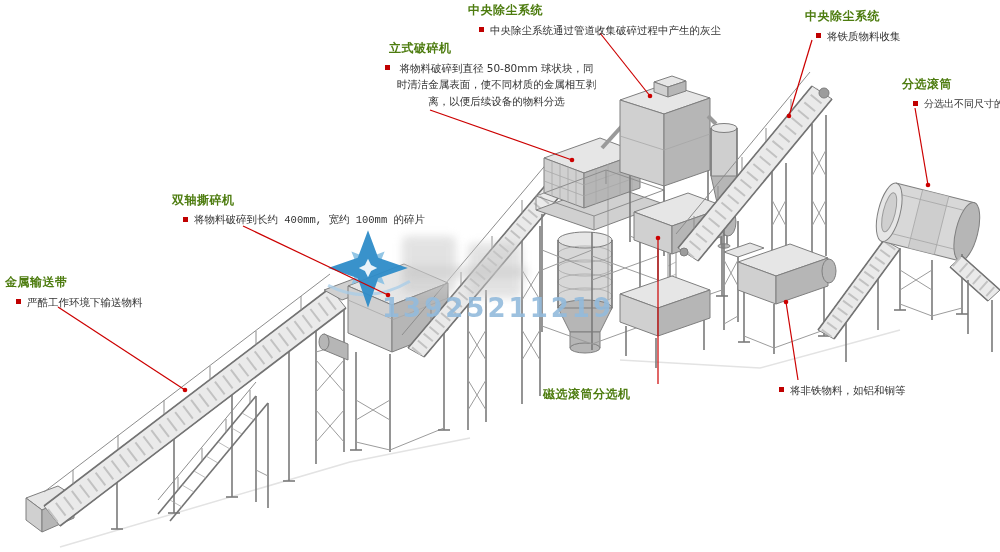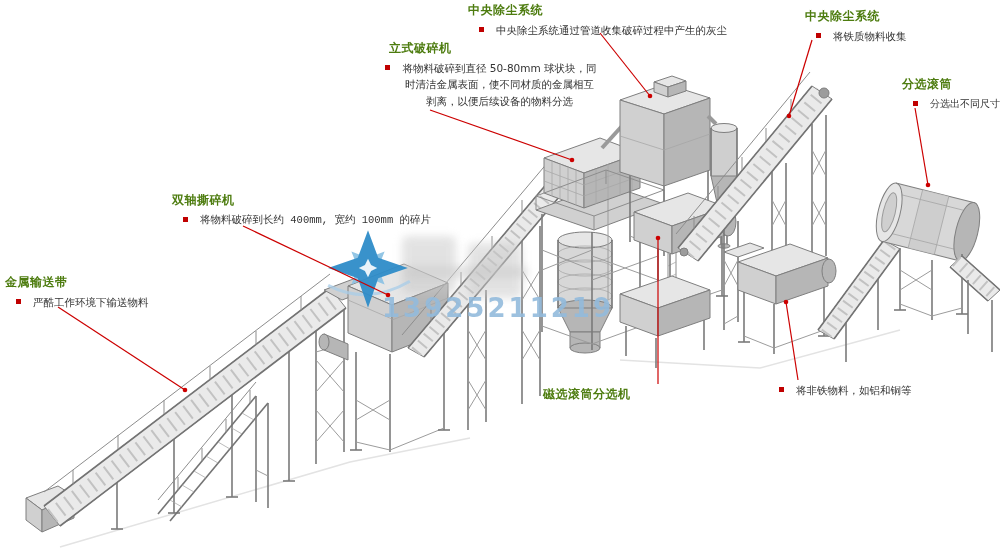--- a/index.html
+++ b/index.html
@@ -22,21 +22,21 @@
   .pipe{stroke:#9a9a9a;stroke-width:4;fill:none;}
   .shadow{stroke:#e3e3e3;stroke-width:1.5;fill:none;}
 
   
   .leader{stroke:#cc0000;stroke-width:1.2;fill:none;}
   .leaddot{fill:#cc0000;}
 
   
   .callout{position:absolute;}
   .co-title{font-size:12px;font-weight:bold;color:#4d7c0f;letter-spacing:.5px;margin-bottom:3px;}
-  .co-desc{font-size:10.5px;color:#333;display:flex;gap:12px;line-height:1.55;margin-left:11px;}
+  .co-desc{font-size:10.5px;color:#333;display:flex;gap:6px;line-height:1.55;margin-left:11px;}
   .callout.flush .co-desc{margin-left:0;text-align:center;}
   .co-desc .bullet{width:5px;height:5px;background:#c00000;margin-top:5px;flex:none;}
   .co-desc-text{white-space:nowrap;}
   .callout.wrap{width:212px;margin-left:40px;}
   .callout.wrap .co-desc-text{white-space:normal;}
 
   
   .watermark{position:absolute;left:0;top:0;width:892px;height:552px;pointer-events:none;}
   .wm-star{position:absolute;left:322px;top:222px;width:92px;height:92px;opacity:.95;}
   .wm-blob{position:absolute;background:#c7c7c7;opacity:.5;filter:blur(4px);border-radius:6px;}

